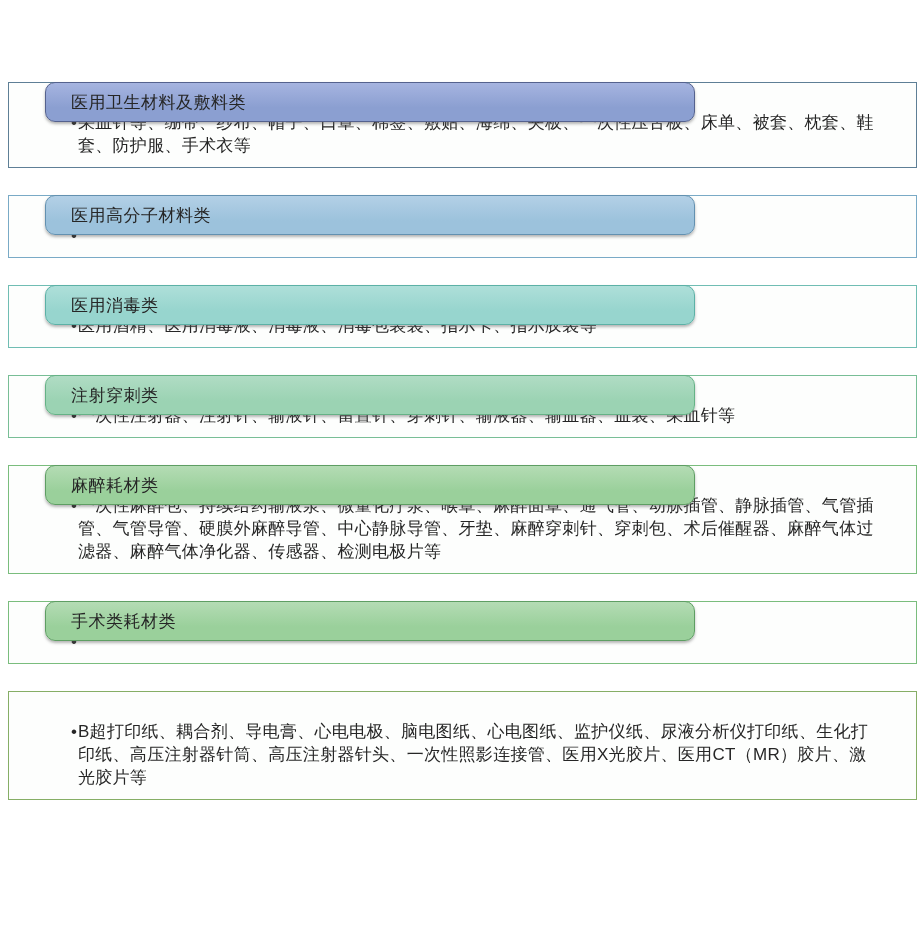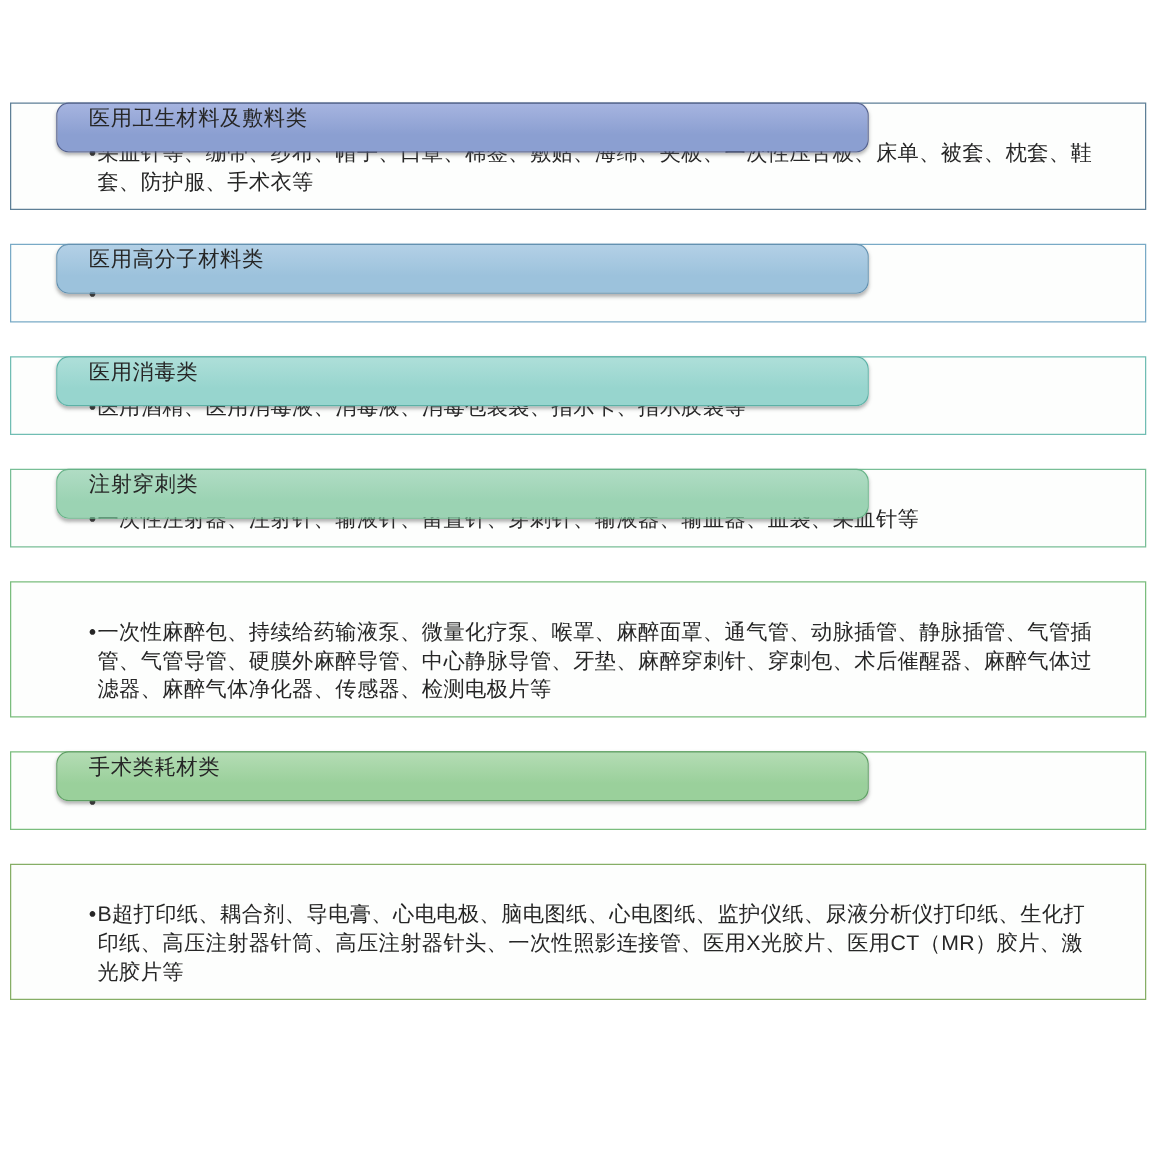--- a/index.html
+++ b/index.html
@@ -26,21 +26,21 @@
     position: absolute;
     top: 0;
     left: 45px;
     width: 650px;
     height: 40px;
     box-sizing: border-box;
     border: 1.5px solid var(--hdr-border, #888);
     border-radius: 10px;
     background: linear-gradient(to bottom, var(--hdr-top, #ccc) 0%, var(--hdr, #aaa) 65%);
     display: flex;
-    align-items: flex-start;
+    align-items: center;
     padding-left: 25px;
     z-index: 2;
     box-shadow: 0 2px 3px rgba(90, 90, 90, 0.45);
   }
   .hdr-label {
     font-size: 17px;
     color: #262626;
     letter-spacing: 0.5px;
     white-space: nowrap;
   }
@@ -106,20 +106,23 @@
     <div class="hdr">
       <span class="hdr-label">注射穿刺类</span>
     </div>
     <div class="body-box">
       <span class="bullet">•</span>
       <span class="body-text">一次性注射器、注射针、输液针、留置针、穿刺针、输液器、输血器、血袋、采血针等</span>
     </div>
   </section>
 
   <section class="block" style="--hdr: #9ad09b; --hdr-top: #b4dcb4; --hdr-border: #5e9e63; --body-border: #7abd7d;">
+    <div class="hdr">
+      <span class="hdr-label">麻醉耗材类</span>
+    </div>
     <div class="body-box">
       <span class="bullet">•</span>
       <span class="body-text">一次性麻醉包、持续给药输液泵、微量化疗泵、喉罩、麻醉面罩、通气管、动脉插管、静脉插管、气管插管、气管导管、硬膜外麻醉导管、中心静脉导管、牙垫、麻醉穿刺针、穿刺包、术后催醒器、麻醉气体过滤器、麻醉气体净化器、传感器、检测电极片等</span>
     </div>
   </section>
 
   <section class="block" style="--hdr: #9ad09b; --hdr-top: #b4dcb4; --hdr-border: #5e9e63; --body-border: #7abd7d;">
     <div class="hdr">
       <span class="hdr-label">手术类耗材类</span>
     </div>

